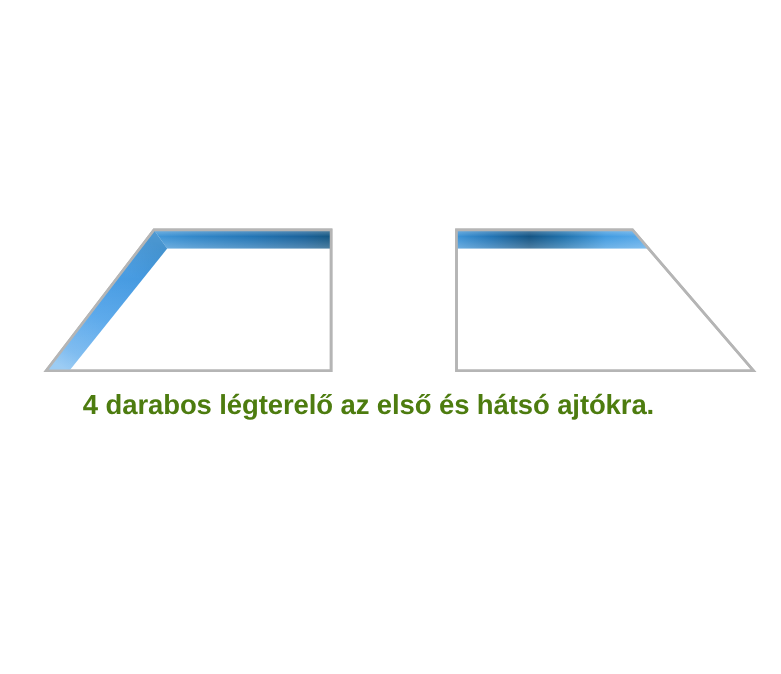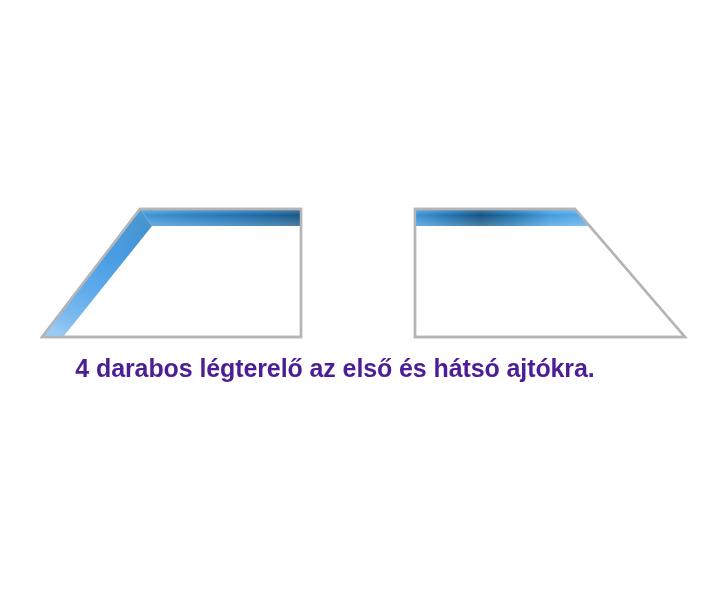--- a/index.html
+++ b/index.html
@@ -25,21 +25,21 @@
 
   .caption {
     position: absolute;
     left: 0;
     top: 352px;
     width: 670px;
     text-align: center;
     font-size: 25px;
     font-weight: bold;
     letter-spacing: -0.1px;
-    color: #4c1d95;
+    color: #4d7c0f;
     font-family: "Liberation Sans", sans-serif;
     line-height: 32px;
     white-space: nowrap;
   }
 </style>
 </head>
 <body>
 
 <svg id="product-illustration" viewBox="0 0 710 613" width="710" height="613" xmlns="http://www.w3.org/2000/svg">
   <defs>

